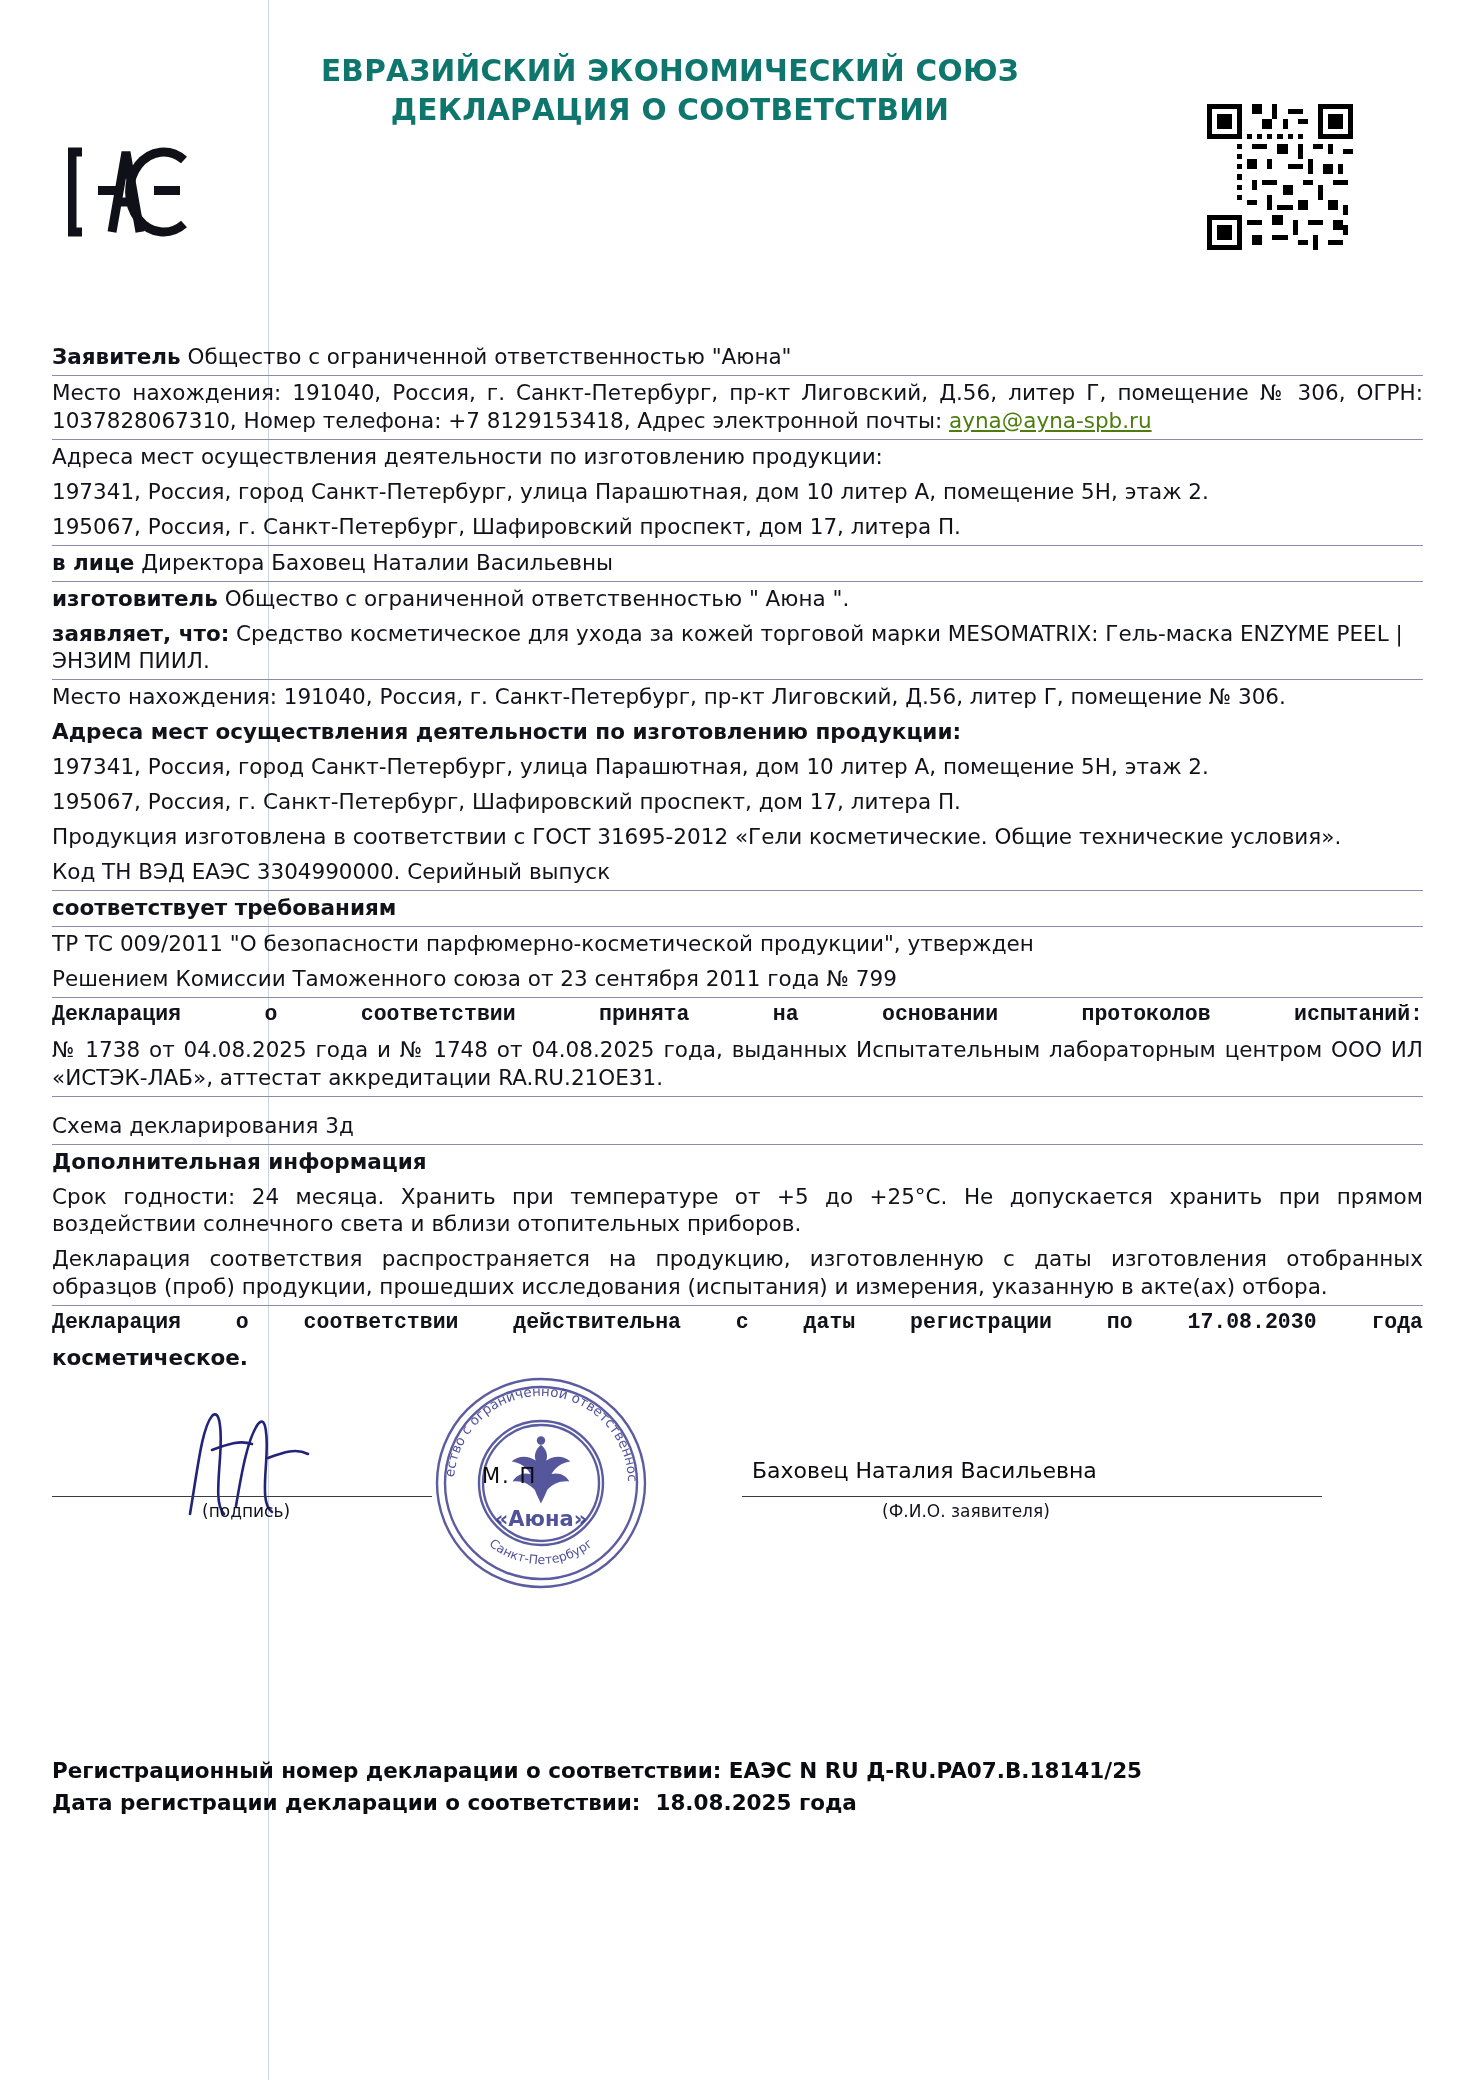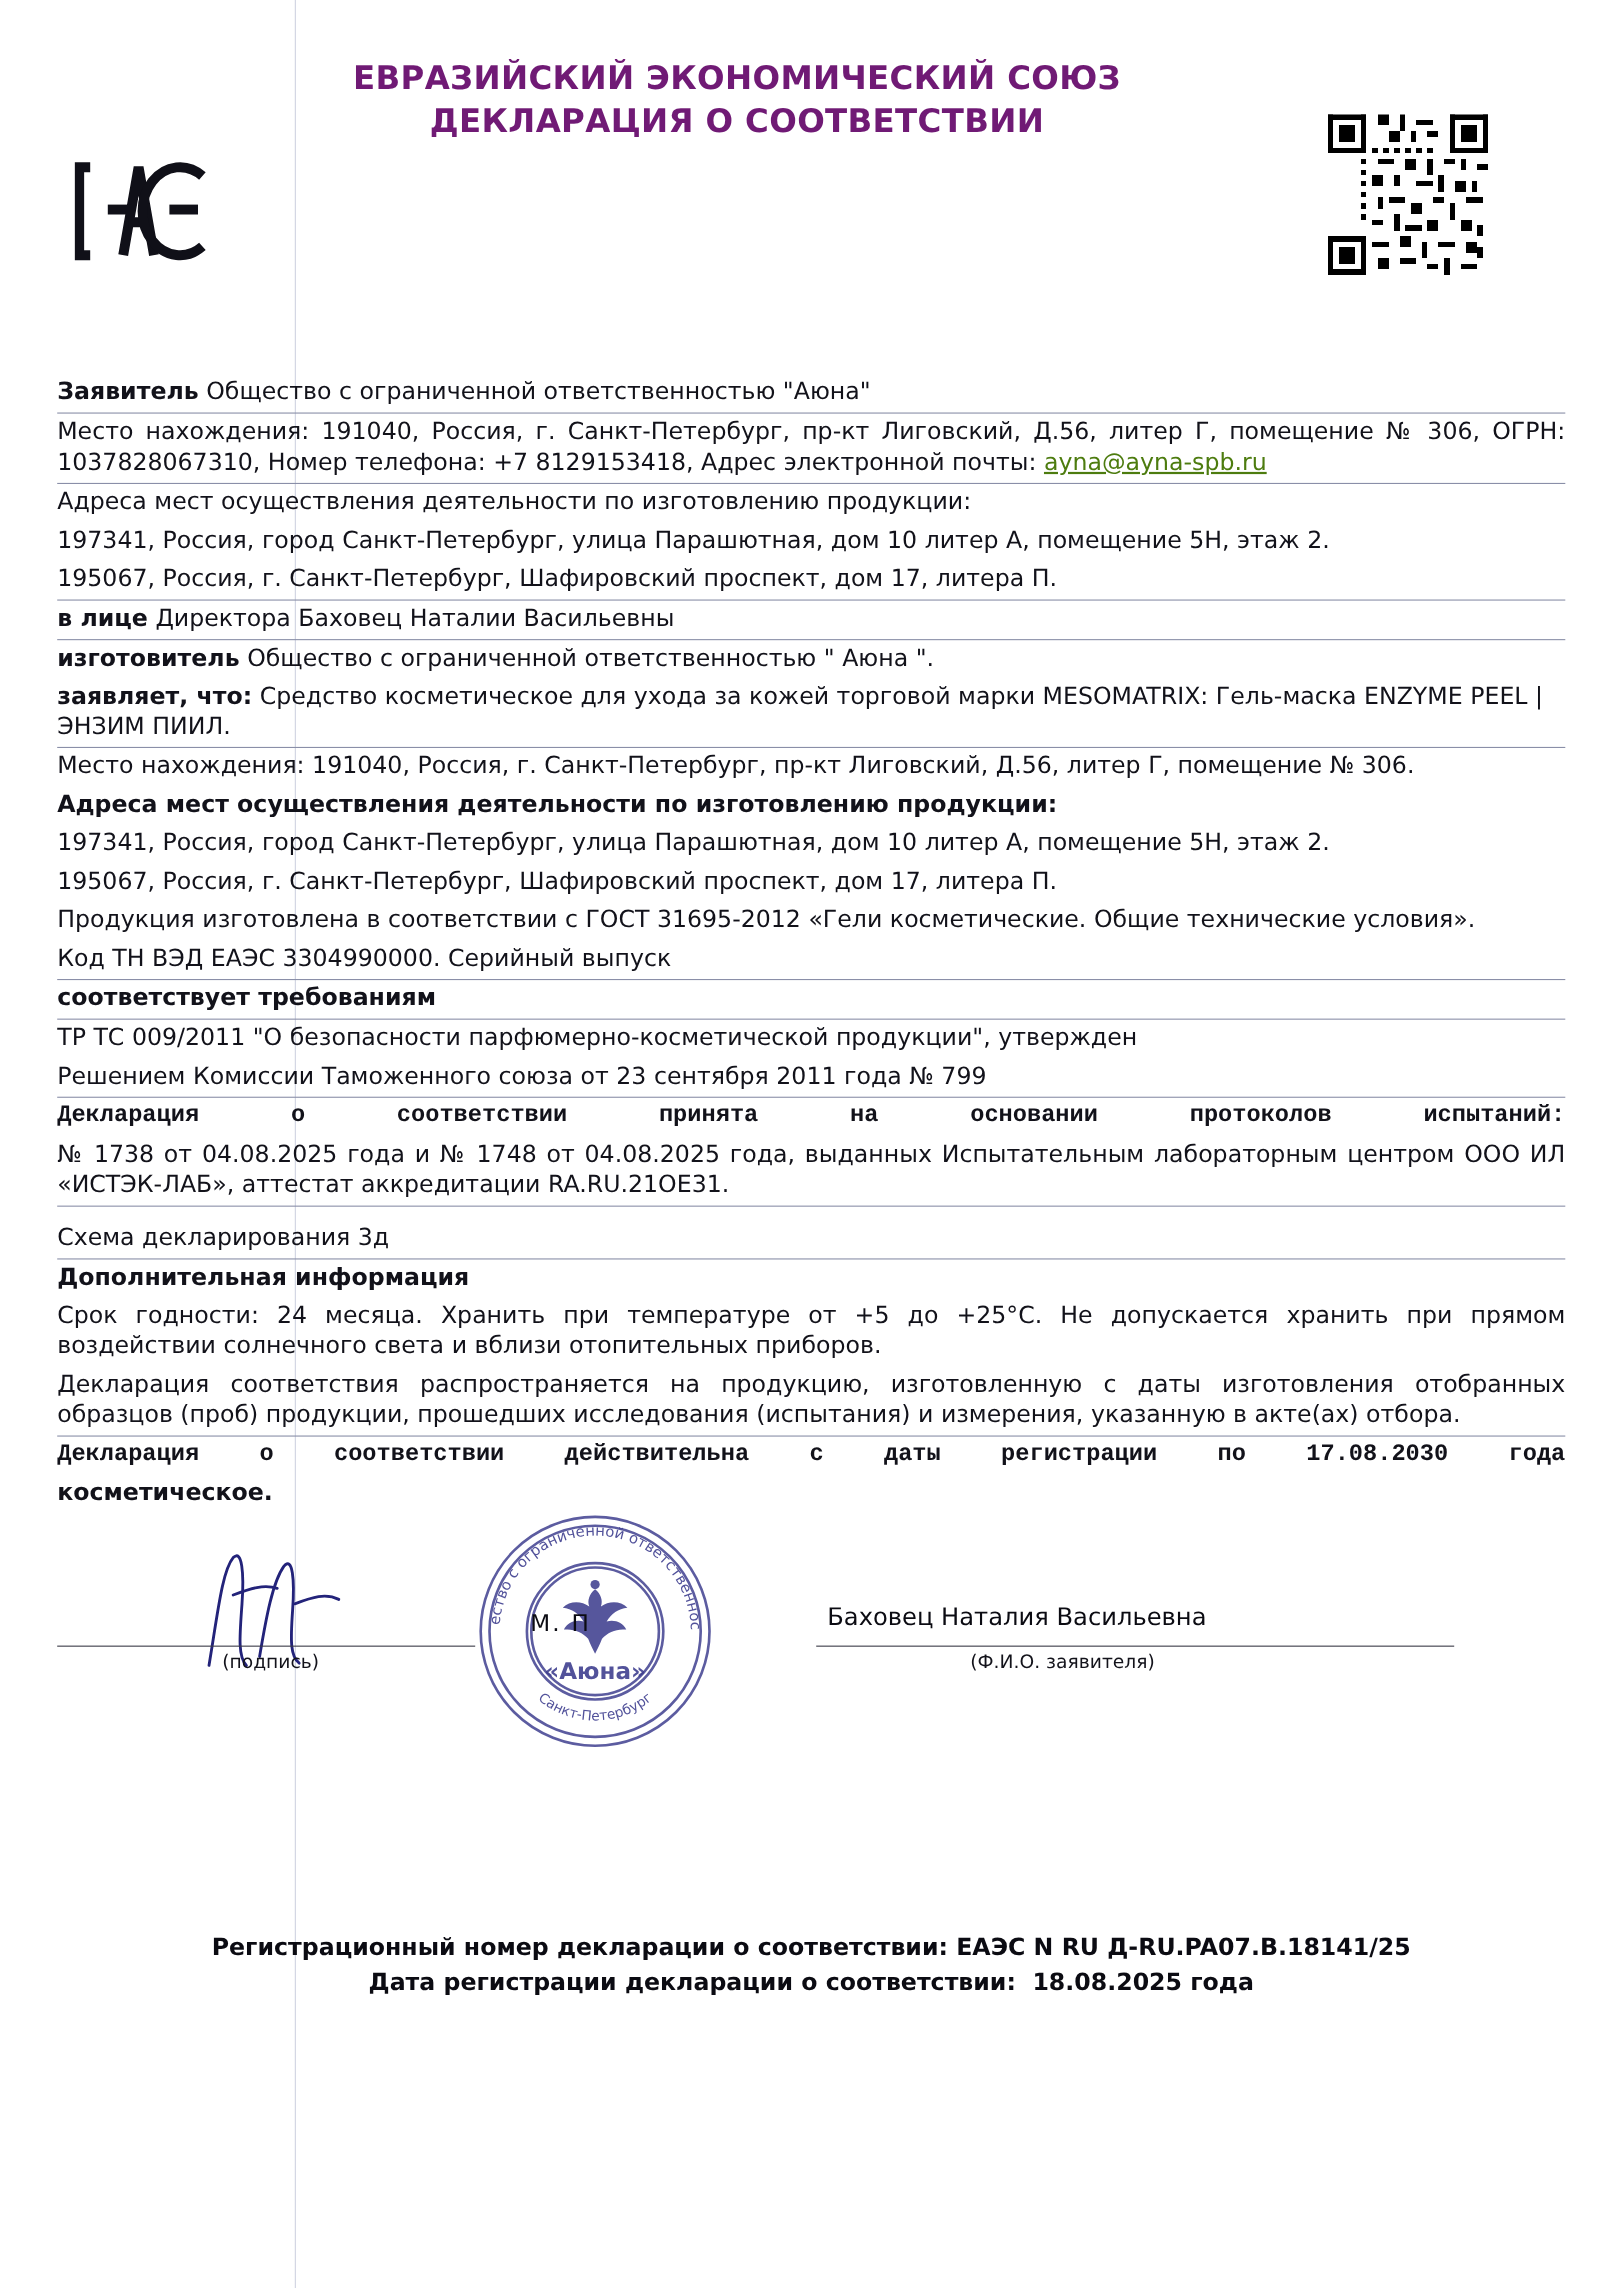--- a/index.html
+++ b/index.html
@@ -51,21 +51,21 @@
     left: 230px;
     top: 0;
     width: 880px;
     text-align: center;
   }
   .title-line {
     font-weight: 700;
     font-size: 29.5px;
     letter-spacing: 0.3px;
     line-height: 1.32;
-    color: #701a75;
+    color: #0f766e;
   }
 
   .qr {
     position: absolute;
     right: 118px;
     top: 52px;
     width: 146px;
     height: 146px;
   }
 
@@ -161,21 +161,20 @@
   }
 
   .footer {
     position: absolute;
     left: 52px;
     right: 48px;
     top: 1755px;
     font-size: 21.5px;
     font-weight: 700;
     line-height: 1.5;
-    text-align: center;
   }
   .footer .val { font-weight: 700; }
 </style>
 </head>
 <body>
 
 <div class="page">
 
   <div class="fold"></div>
 

